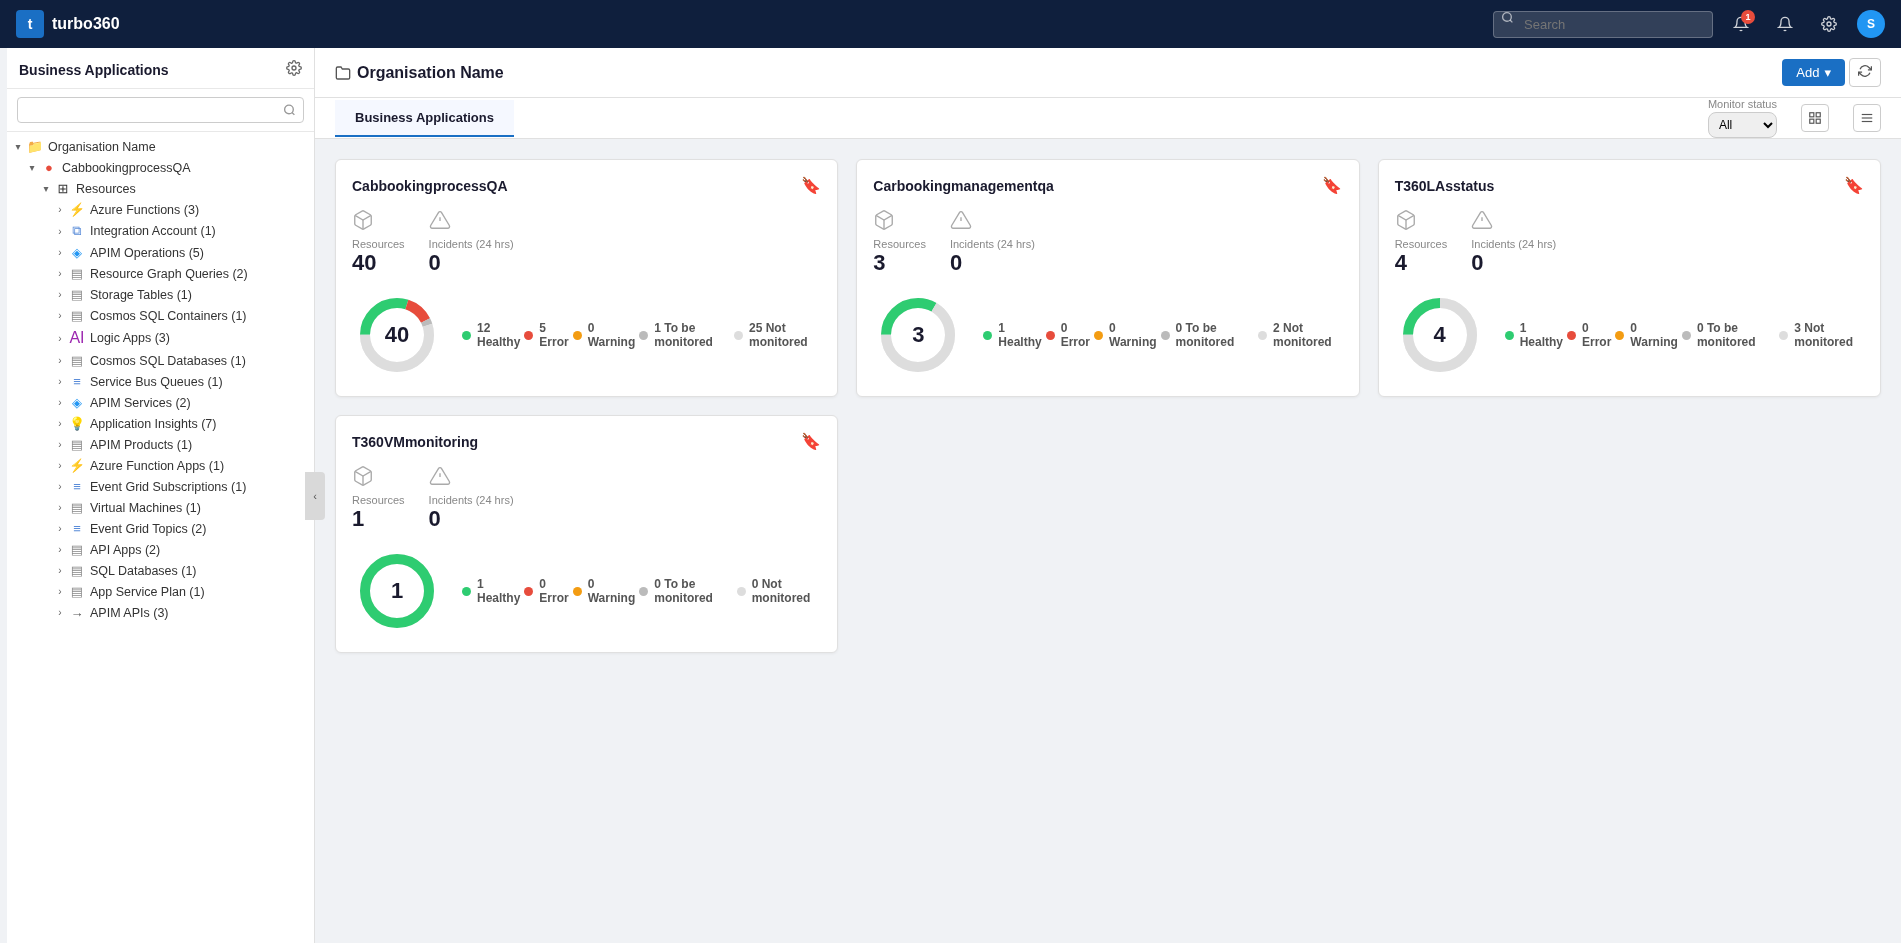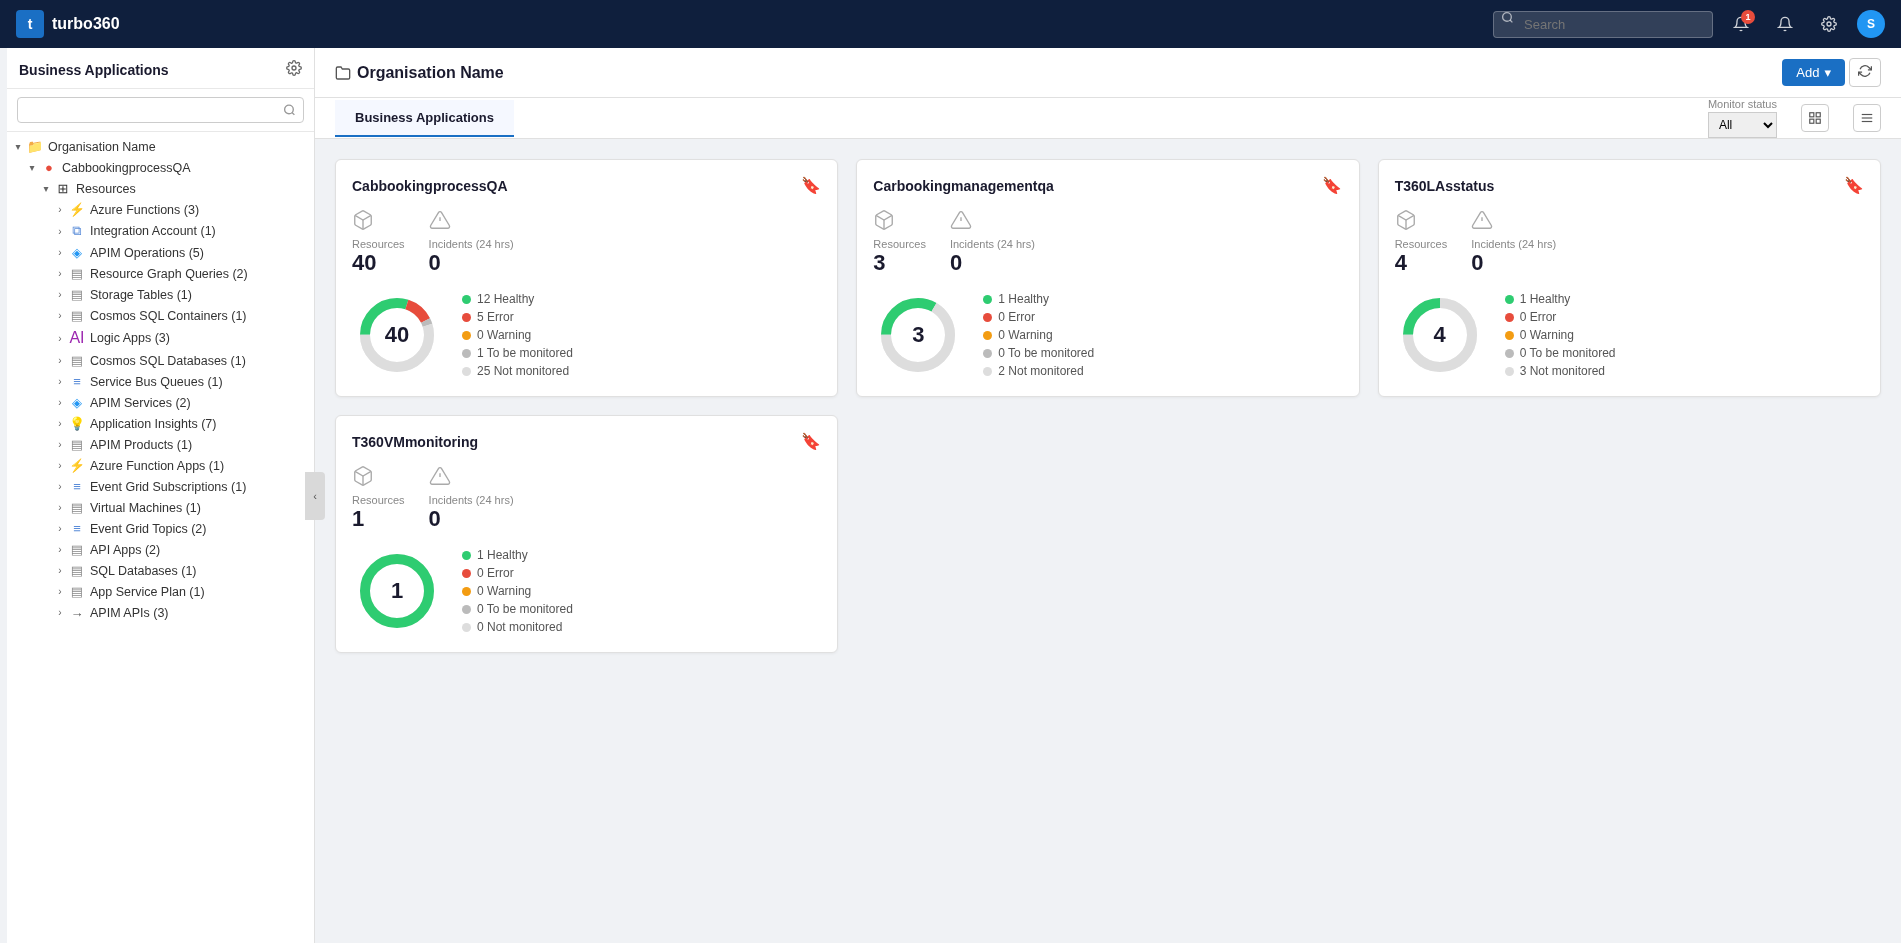--- a/index.html
+++ b/index.html
@@ -241,21 +241,21 @@
       font-weight: 600;
       border-bottom: 2px solid #1a6fc4;
       background: #f5f8ff;
     }
     .filter-row {
       display: flex; align-items: center; gap: 24px;
     }
     .filter-label { font-size: 11px; color: #888; }
     .filter-select {
       border: 1px solid #ccc;
-      border-radius: 0;
+      border-radius: 8px;
       padding: 4px 6px;
       font-size: 12px;
       outline: none;
     }
     .view-icon-btn {
       border: 1px solid #ccc;
       background: #fff;
       border-radius: 4px;
       width: 28px; height: 28px;
       display: flex; align-items: center; justify-content: center;
@@ -324,22 +324,23 @@
     .donut-label {
       position: absolute;
       top: 50%; left: 50%;
       transform: translate(-50%, -50%);
       font-size: 22px;
       font-weight: 700;
       color: #1a1a2e;
     }
     .legend {
       display: flex;
-      flex-direction: column;
+      flex-direction: row;
       gap: 4px;
+      font-weight: bold;
     }
     .legend-item {
       display: flex;
       align-items: center;
       gap: 6px;
       font-size: 12px;
       color: #555;
     }
     .legend-dot {
       width: 9px; height: 9px;

